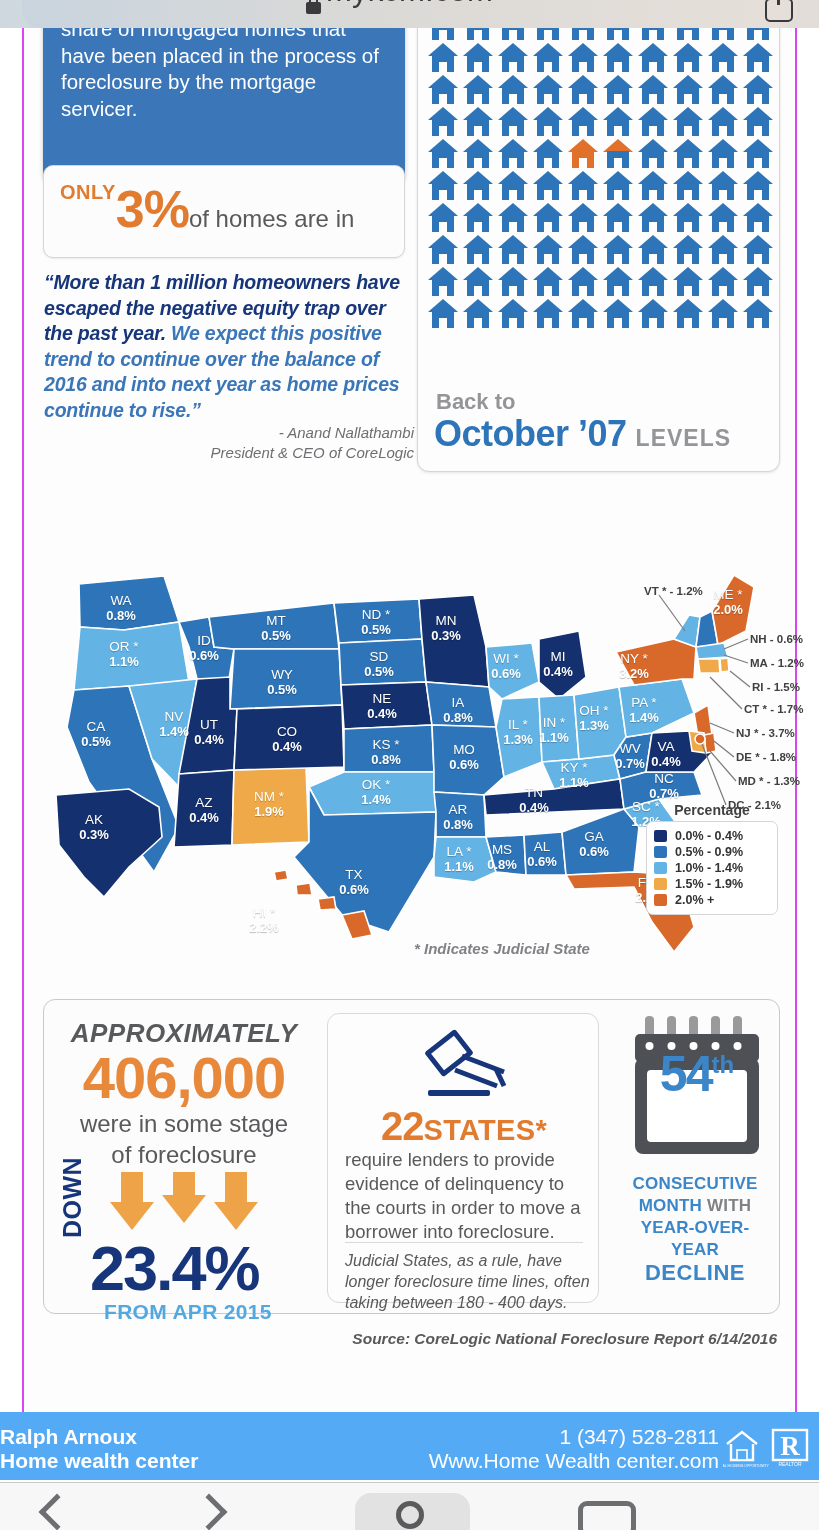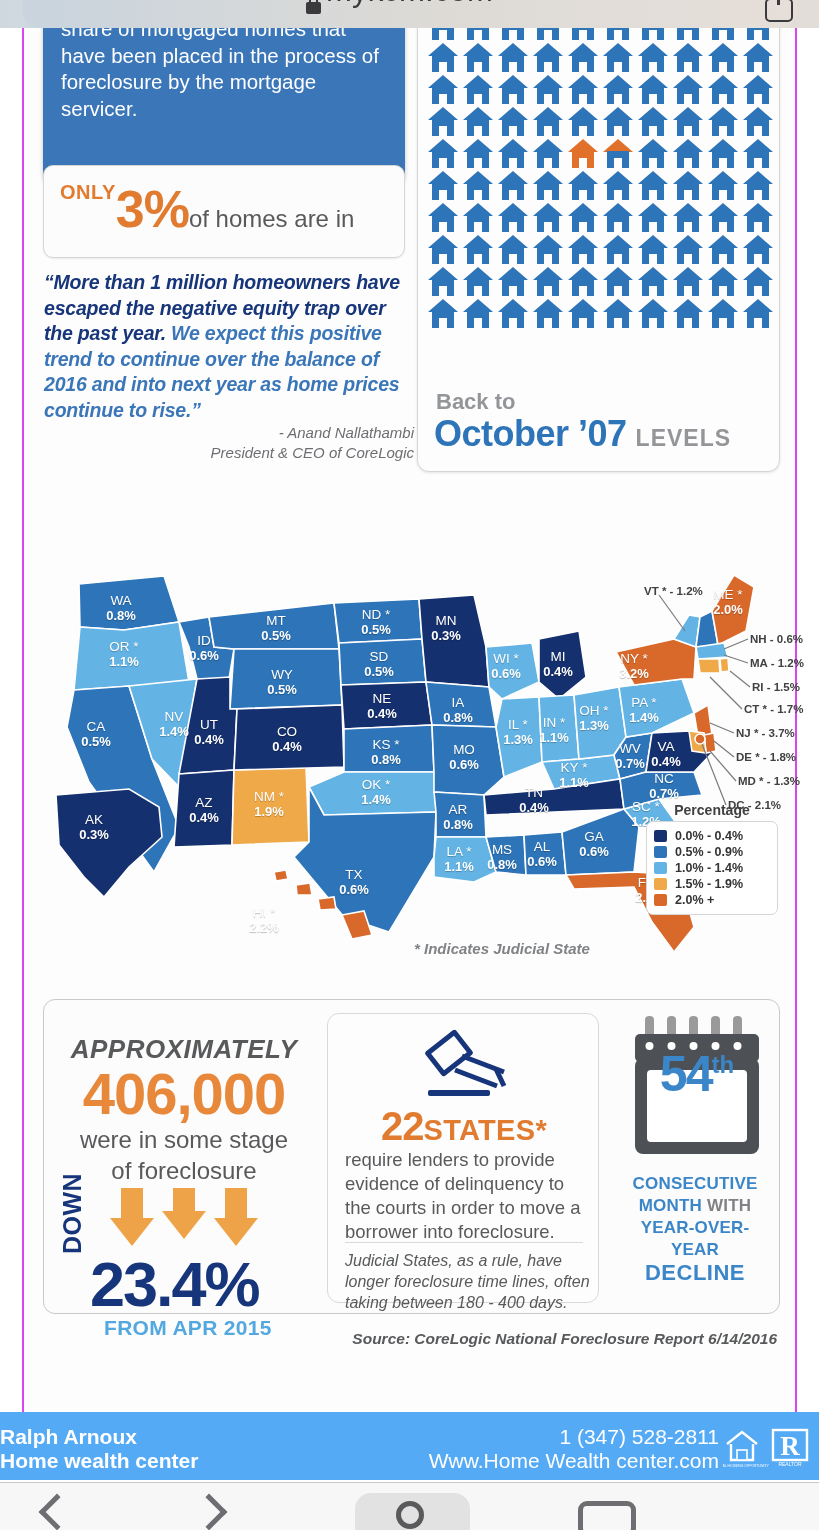--- a/index.html
+++ b/index.html
@@ -119,21 +119,21 @@
   .legend .lbox { background:#fff; border:1.4px solid #d6d6d6; border-radius:7px; padding:5px 7px; }
   .legend .lrow { display:flex; align-items:center; margin:2px 0; }
   .legend .sw { width:13px; height:12px; border-radius:2px; margin-right:8px; flex:0 0 auto;}
   .legend .lb { font-size:12.5px; font-weight:bold; color:#333; }
 
   
   .statpanel {
     position:absolute; left:19px; top:977px; width:737px; height:315px;
     background:#fcfcfc; border:1.6px solid #c9c9c9; border-radius:12px;
   }
-  .s1 { position:absolute; left:0; top:16px; width:280px; height:315px; }
+  .s1 { position:absolute; left:0; top:0; width:280px; height:315px; }
   .approx { position:absolute; left:0; top:18px; width:280px; text-align:center;
             font-size:26px; font-style:italic; font-weight:bold; color:#58595b; letter-spacing:.5px;}
   .bignum { position:absolute; left:0; top:44px; width:280px; text-align:center;
             font-size:58px; font-weight:bold; color:#e8883a; letter-spacing:-1px;}
   .werein { position:absolute; left:0; top:108px; width:280px; text-align:center;
             font-size:24px; color:#58595b; line-height:31px;}
   .arrows { position:absolute; left:0; top:172px; width:280px; height:60px; display:flex; justify-content:center; gap:8px;}
   .arw { width:44px; height:58px; position:relative; }
   .arw .stem { position:absolute; left:11px; top:0; width:22px; height:33px; background:#efa348;}
   .arw .pt { position:absolute; left:0; top:30px; width:0; height:0;

